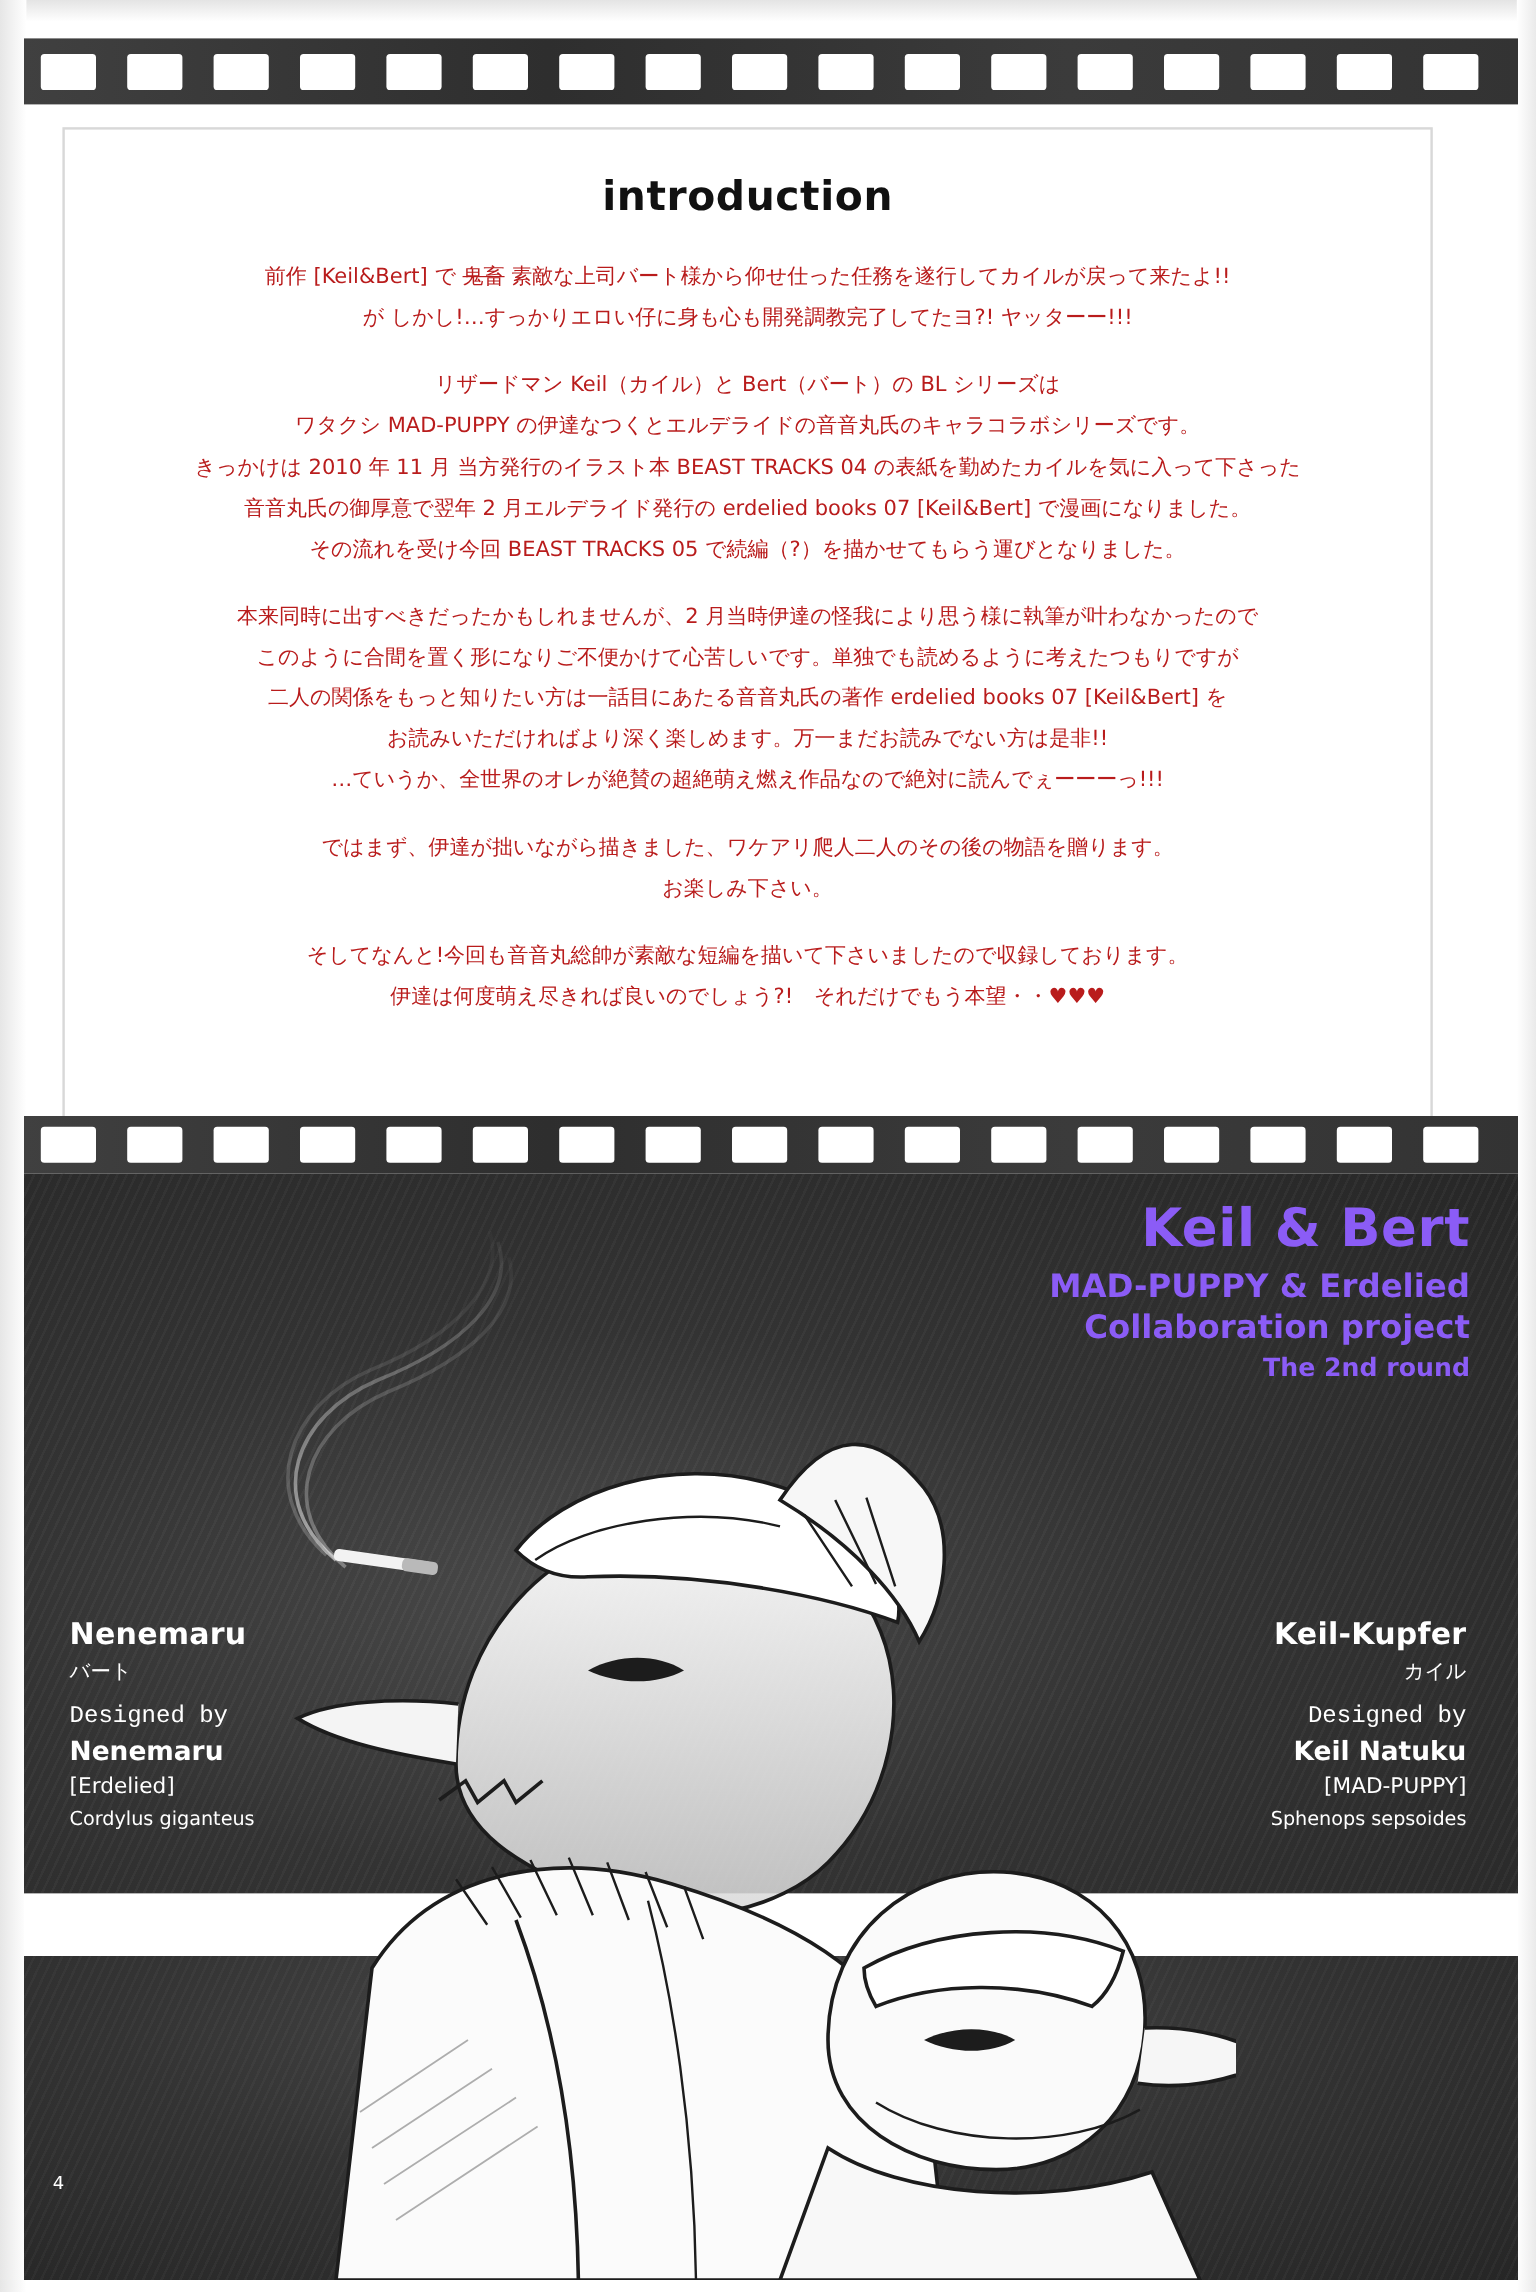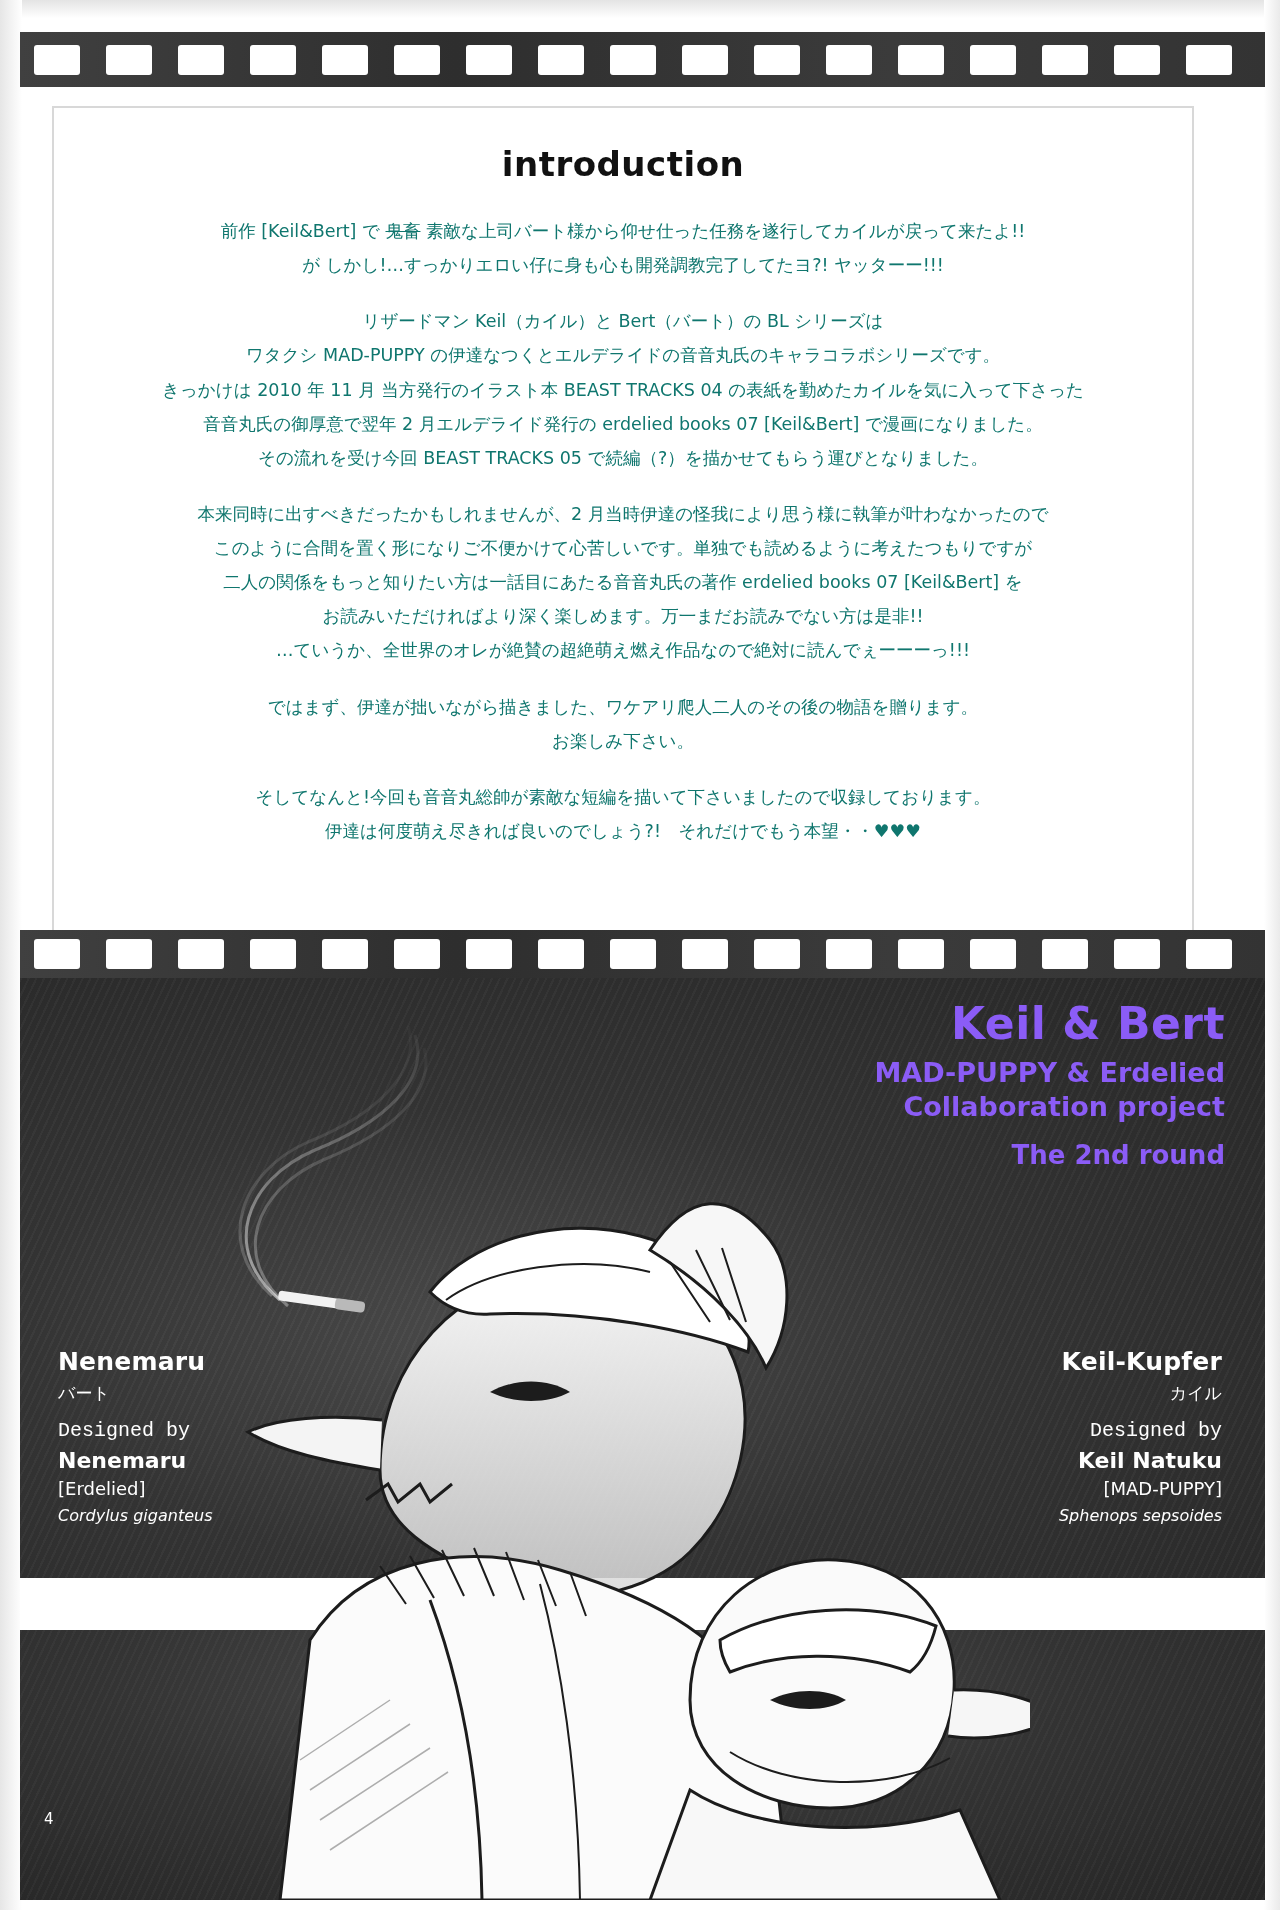--- a/index.html
+++ b/index.html
@@ -61,21 +61,21 @@
     font-size: 34px;
     font-weight: 600;
     color: #111;
     margin-top: 36px;
     letter-spacing: 0.5px;
     font-family: "DejaVu Sans", sans-serif;
   }
   .intro-body {
     padding: 0 46px;
     margin-top: 30px;
-    color: #0f766e;
+    color: #b91c1c;
     font-size: 17.5px;
     line-height: 1.95;
     text-align: center;
     font-family: "DejaVu Sans", "Liberation Sans", sans-serif;
   }
   .intro-body p {
     margin: 0 0 22px 0;
   }
   .strike { text-decoration: line-through; }
 
@@ -147,23 +147,23 @@
     font-weight: 700;
     margin-top: 8px;
     line-height: 1.25;
   }
   .title-sub2 {
     font-size: 27px;
     font-weight: 700;
     line-height: 1.25;
   }
   .title-round {
-    font-size: 26px;
-    font-weight: 700;
-    margin-top: 16px;
+    font-size: 21px;
+    font-weight: 700;
+    margin-top: 4px;
   }
 
   
   .credit {
     position: absolute;
     color: #ffffff;
     z-index: 6;
     line-height: 1.32;
     font-family: "DejaVu Sans", sans-serif;
   }
@@ -190,21 +190,20 @@
     font-weight: 700;
     margin-top: 1px;
   }
   .credit .circle {
     font-size: 18px;
     font-weight: 400;
     margin-top: 2px;
   }
   .credit .species {
     font-size: 16px;
-    font-style: italic;
     margin-top: 4px;
   }
 
   
   .artwork {
     position: absolute;
     left: 130px;
     top: 1000px;
     width: 900px;
     height: 900px;

